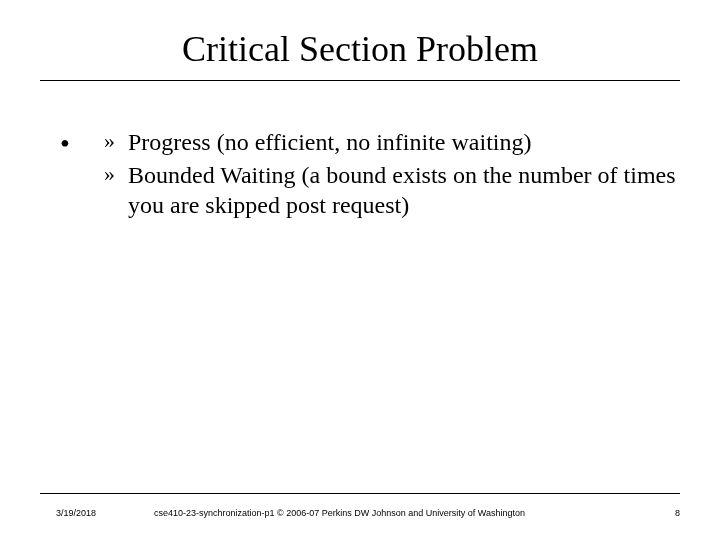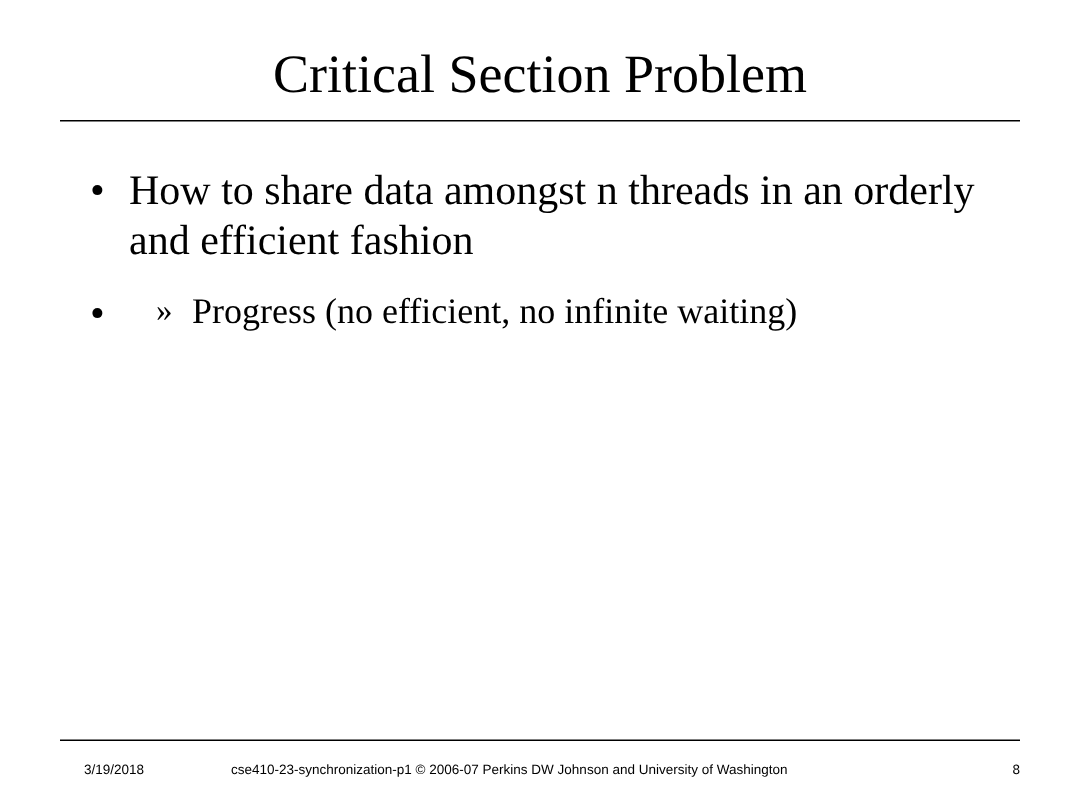--- a/index.html
+++ b/index.html
@@ -91,24 +91,24 @@
 <body>
 <div class="slide">
 
   <div class="title-wrap">
     <h1 class="title">Critical Section Problem</h1>
   </div>
   <hr class="title-rule">
 
   <div class="body">
     <ul class="level1">
-      <li>How to share data amongst n threads in an orderly and efficient fashion</li>
       <li>
         <ul class="level2">
           <li>Progress (no efficient, no infinite waiting)</li>
+          <li>Bounded Waiting (a bound exists on the number of times you are skipped post request)</li>
         </ul>
       </li>
     </ul>
   </div>
 
   <hr class="footer-rule">
   <div class="footer">
     <span class="date">3/19/2018</span>
     <span class="center">cse410-23-synchronization-p1 © 2006-07 Perkins DW Johnson and University of Washington</span>
     <span class="page">8</span>

